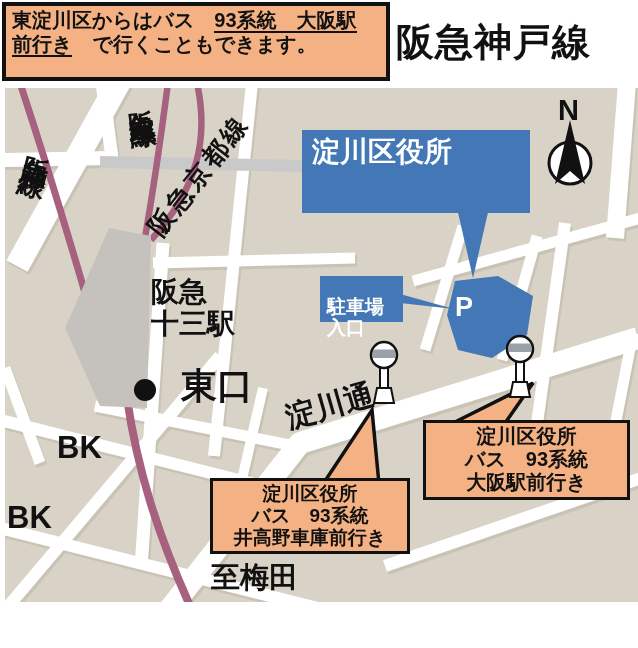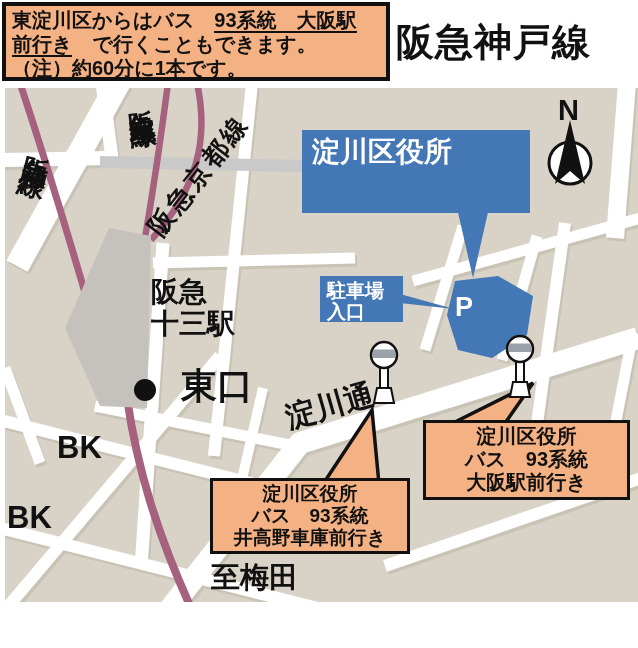--- a/index.html
+++ b/index.html
@@ -12,37 +12,36 @@
   .info-box .ul{border-bottom:2.5px solid #111;padding-bottom:0px;}
   
   .page-title{position:absolute;left:396px;top:17px;font-size:38px;font-weight:bold;letter-spacing:1px;}
   
   #map{position:absolute;left:5px;top:88px;width:633px;height:514px;background:#D9D3C7;overflow:hidden;}
   #map svg{position:absolute;left:0;top:0;}
   .maplabel{position:absolute;font-weight:bold;color:#111;}
   .vtext{writing-mode:vertical-rl;}
   .bluebox{position:absolute;box-sizing:border-box;background:#4377B5;color:#fff;font-weight:bold;}
   .venue-box{left:297px;top:42px;width:228px;height:83px;font-size:28px;line-height:39px;padding:2px 10px;}
-  .parking-box{left:315px;top:188px;width:83px;height:46px;font-size:19px;line-height:21px;padding:4px 7px;}
+  .parking-box{left:315px;top:188px;width:83px;height:46px;font-size:19px;line-height:21px;padding:20px 7px;}
   .callout{position:absolute;box-sizing:border-box;background:#F4B183;border:3.5px solid #111;
            text-align:center;font-weight:bold;color:#111;}
   .callout span{display:block;}
   .callout-osaka{left:418px;top:332px;width:207px;height:80px;font-size:20px;line-height:23px;padding-top:2px;}
   .callout-itakano{left:205px;top:390px;width:200px;height:76px;font-size:19px;line-height:22px;padding-top:2px;}
   .dot{position:absolute;left:129px;top:291px;width:22px;height:22px;border-radius:50%;background:#111;}
 </style>
 </head>
 <body>
 
 <div id="page">
 
   <div class="info-box">
     <div><span>東淀川区からはバス　</span><span class="ul">93系統　大阪駅</span></div>
     <div><span class="ul">前行き</span><span>　で行くこともできます。</span></div>
-    <div><span>（注）約60分に1本です。</span></div>
   </div>
 
   <div class="page-title">阪急神戸線</div>
 
   <div id="map">
     <svg width="633" height="514" viewBox="0 0 633 514">
       <defs>
         <g id="street-set" fill="none" stroke-linecap="butt" stroke-linejoin="round">
           <polyline points="150,540 295,355 633,250" stroke-width="22" fill="none"></polyline>
           <line x1="158" y1="155" x2="136" y2="480" stroke-width="13"></line>

